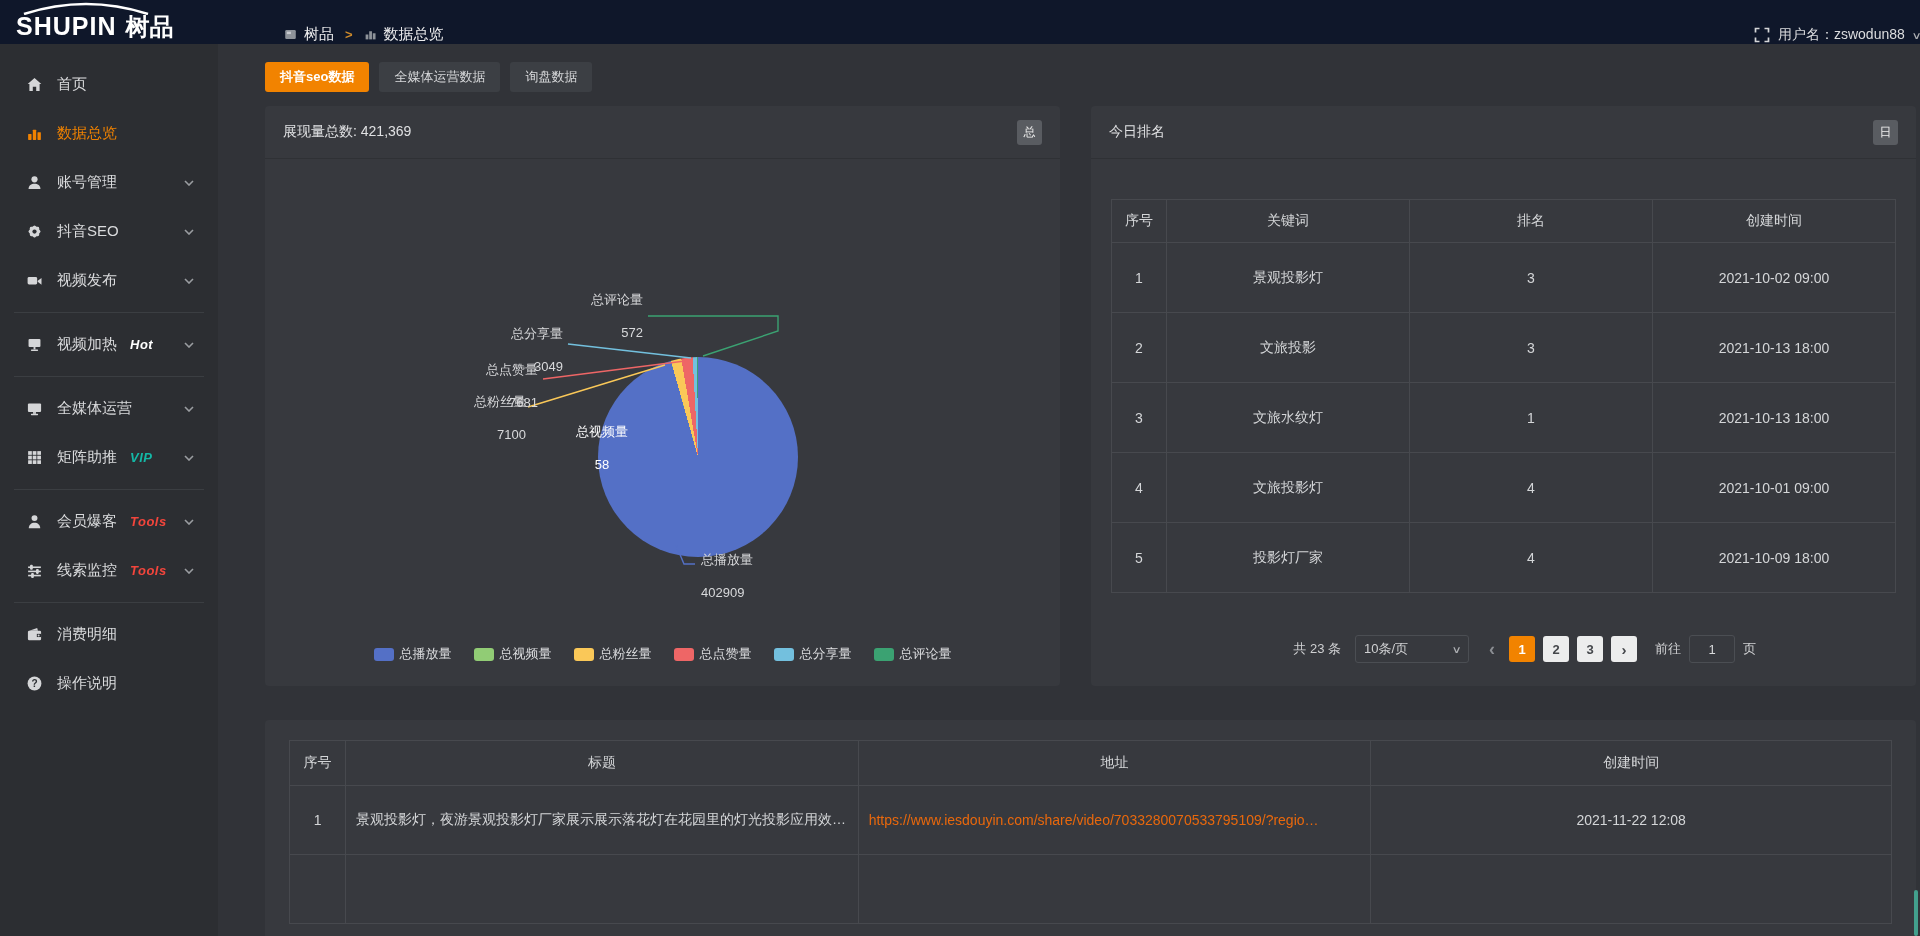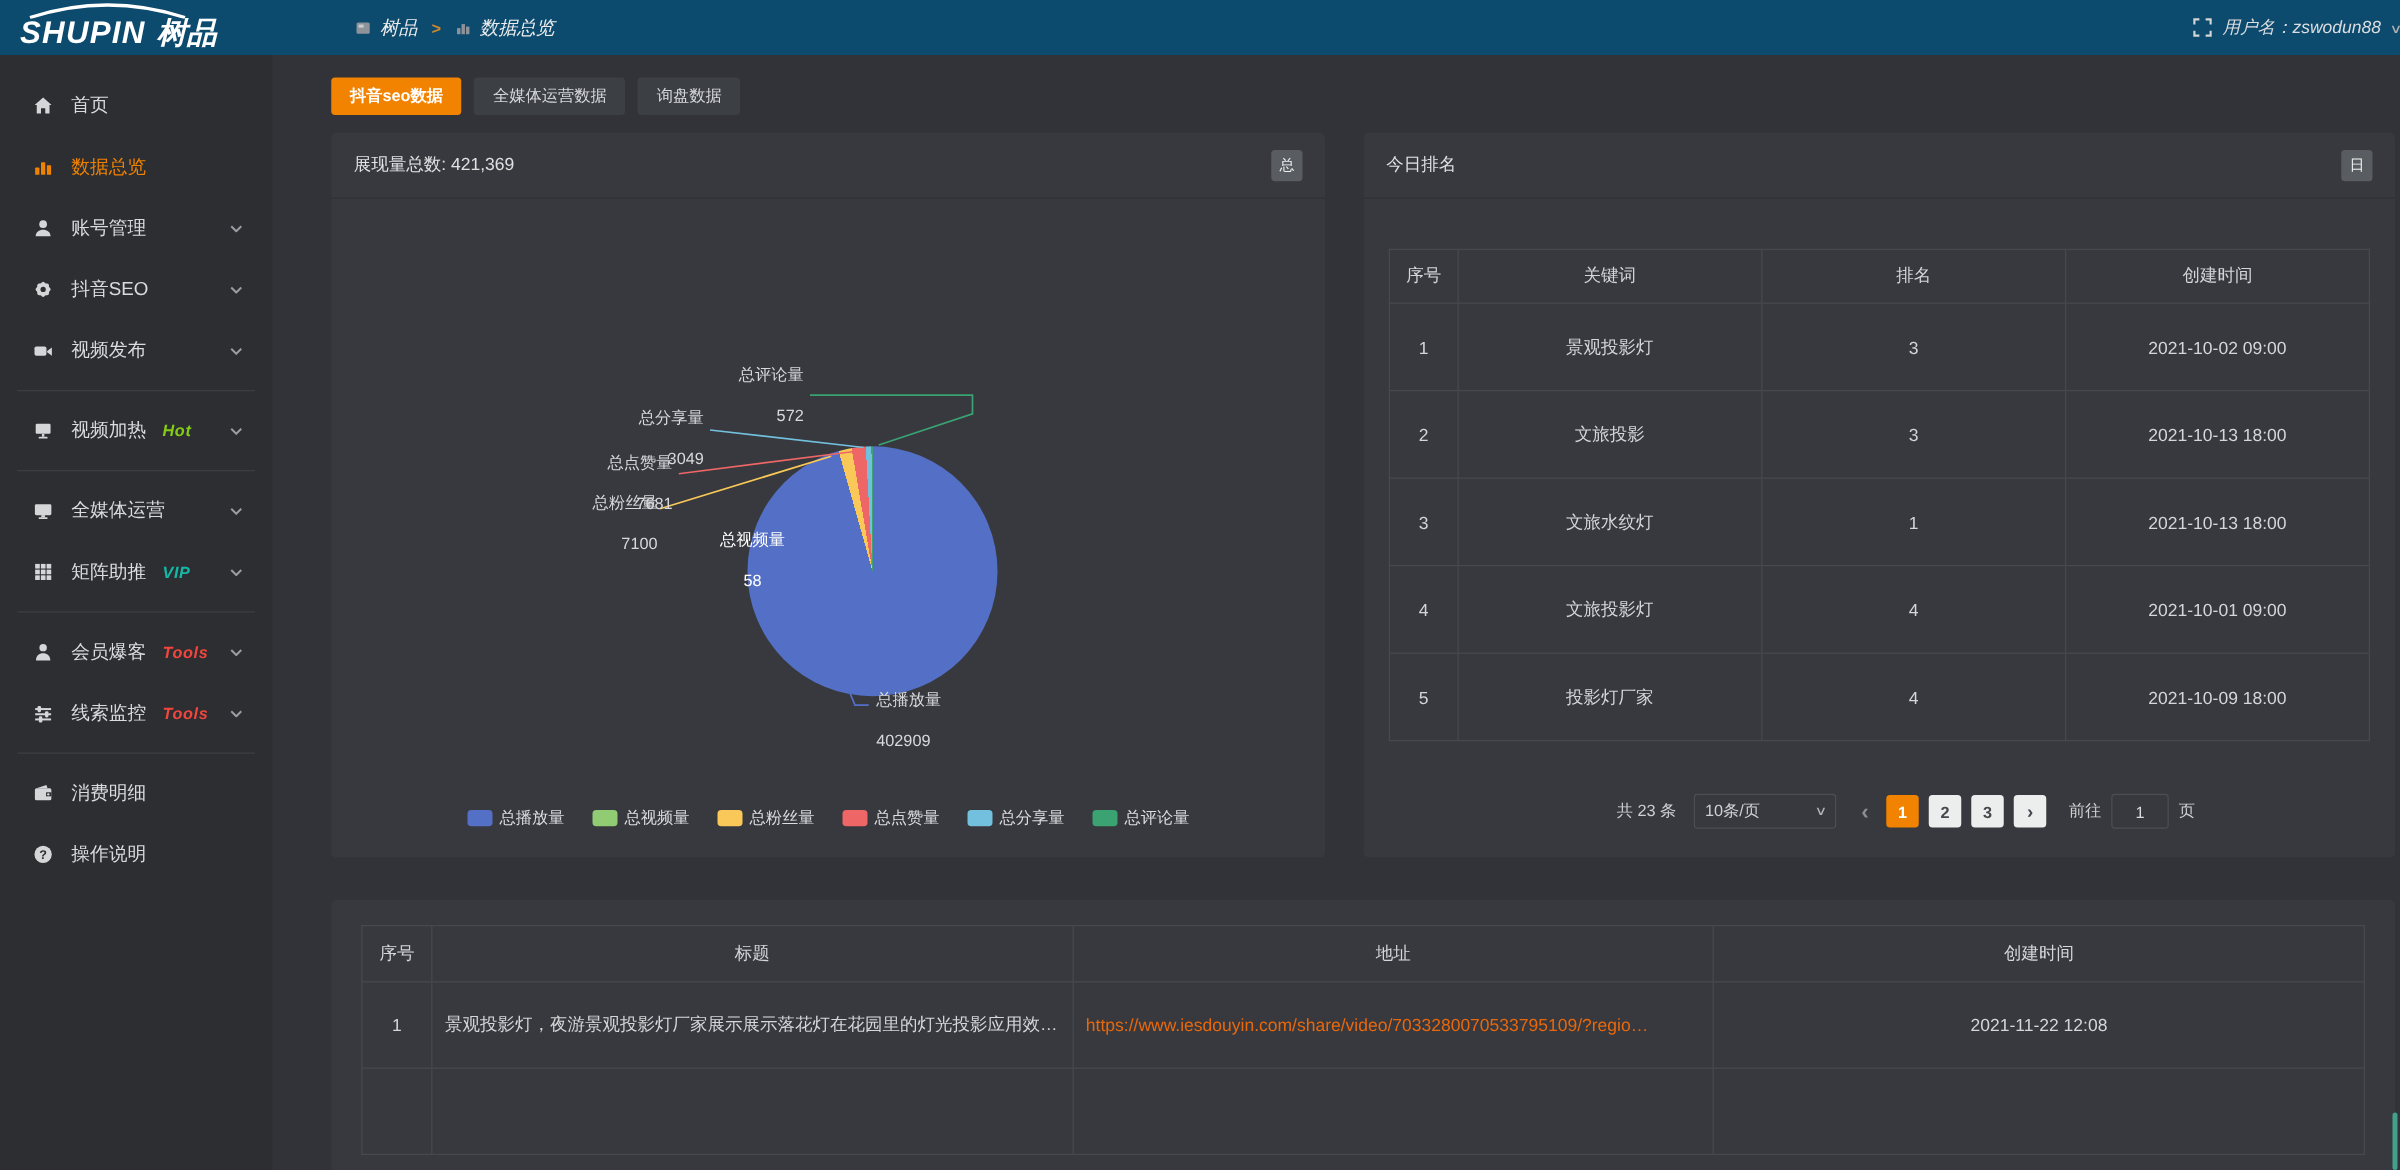--- a/index.html
+++ b/index.html
@@ -1,19 +1,19 @@
 <!DOCTYPE html>
 <html><head>
 <meta charset="utf-8">
 <style>
   html,body{margin:0;padding:0;background:#202225;}
   .app{width:1920px;height:936px;overflow:hidden;background:#313338;display:flex;flex-direction:column;
        font-family:"Liberation Sans","DejaVu Sans",sans-serif;color:#d8d9db;position:relative;}
   
-  .topbar{height:44px;flex:none;background:#0c4a6e;display:flex;align-items:center;font-style:italic;}
+  .topbar{height:44px;flex:none;background:#0f172a;display:flex;align-items:flex-end;}
   .logo{width:218px;flex:none;height:44px;position:relative;display:flex;align-items:flex-end;padding-left:16px;box-sizing:border-box;}
   .logo-arc{position:absolute;top:2px;left:20px;}
   .logo-en{font-size:25px;font-weight:800;color:#fff;letter-spacing:1px;line-height:1;margin-bottom:5px;}
   .logo-cn{font-size:24px;font-weight:800;color:#fff;line-height:1;margin:0 0 5px 9px;}
   .breadcrumb{display:flex;align-items:center;margin-left:66px;font-size:15px;color:#ededee;gap:7px;}
   .bc-sep{color:#cd8a2b;font-weight:700;font-size:13px;margin:0 4px;}
   .top-right{margin-left:auto;display:flex;align-items:center;gap:8px;font-size:14px;color:#dcdddf;}
   .chev-txt{font-size:10px;color:#aeb0b4;transform:scaleX(1.4);display:inline-block;margin-left:4px;}
   
   .main{flex:1;display:flex;min-height:0;}
@@ -194,21 +194,21 @@
 
       <div class="side-item">
         <span class="icn">
           <svg width="17" height="17" viewBox="0 0 16 16" fill="#d5d6d8">
               <rect x="2.4" y="2.8" width="11.2" height="7.6" rx="1"></rect>
               <rect x="7.1" y="10.4" width="1.8" height="2.2"></rect>
               <rect x="4.6" y="12.6" width="6.8" height="1.4" rx=".7"></rect>
             </svg>
         </span>
         <span>视频加热</span>
-        <span class="badge" style="color:#84cc16;">Hot</span>
+        <span class="badge" style="color:#ffffff;">Hot</span>
         <span class="side-chev">
           <svg width="10" height="6" viewBox="0 0 10 6" fill="none" stroke="#9a9da1" stroke-width="1.6">
               <path d="M1 1 L5 5 L9 1"></path>
             </svg>
         </span>
       </div>
 
 
       <div class="side-divider"></div>
 

